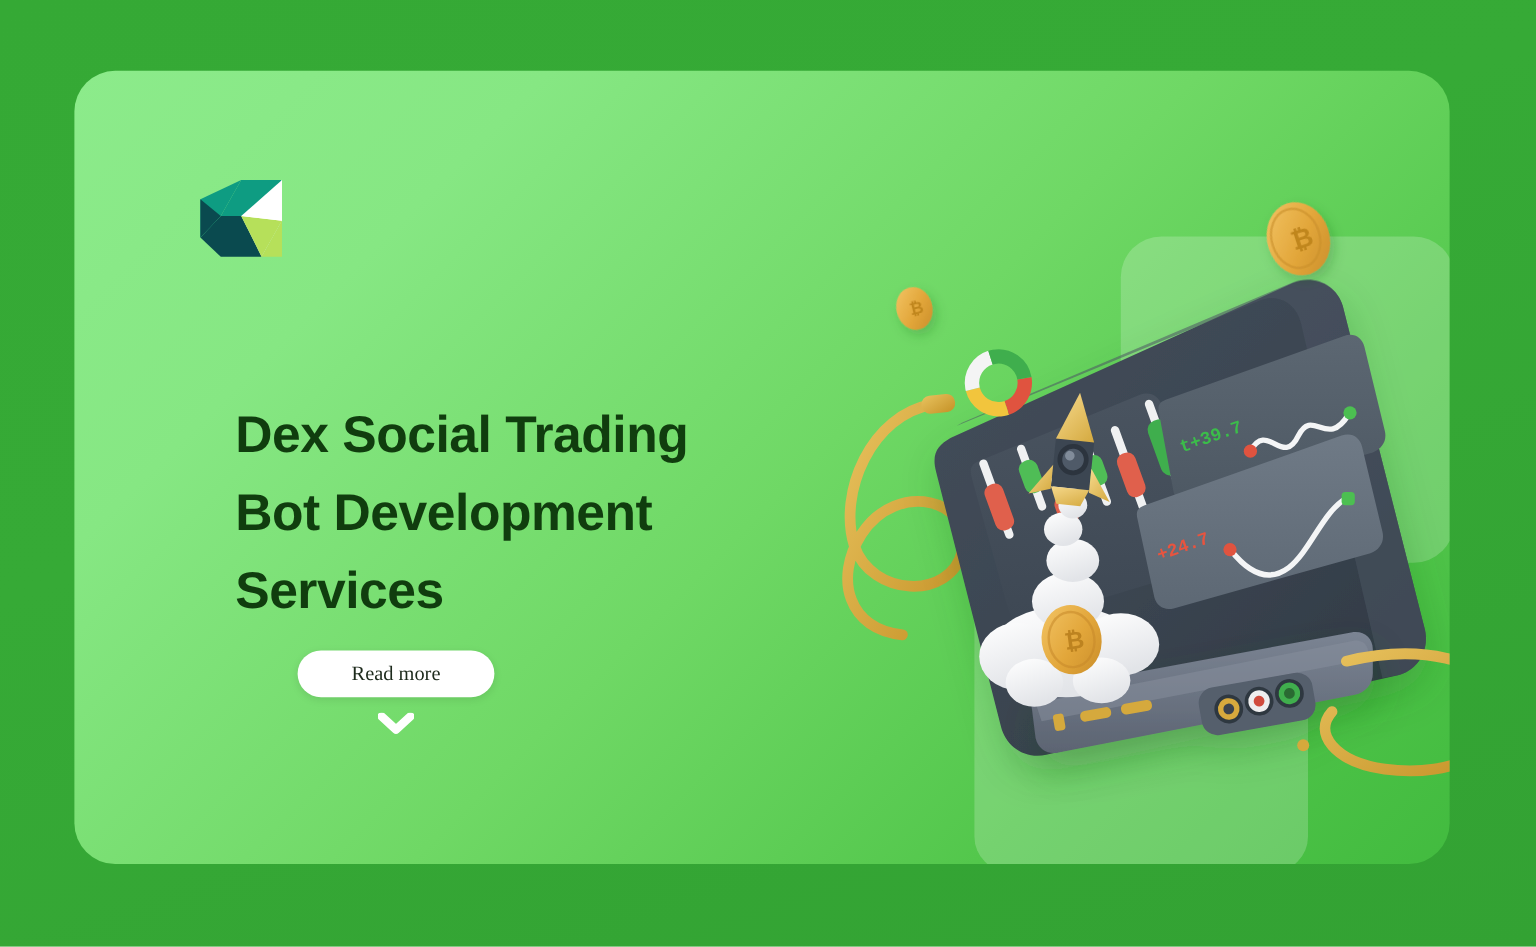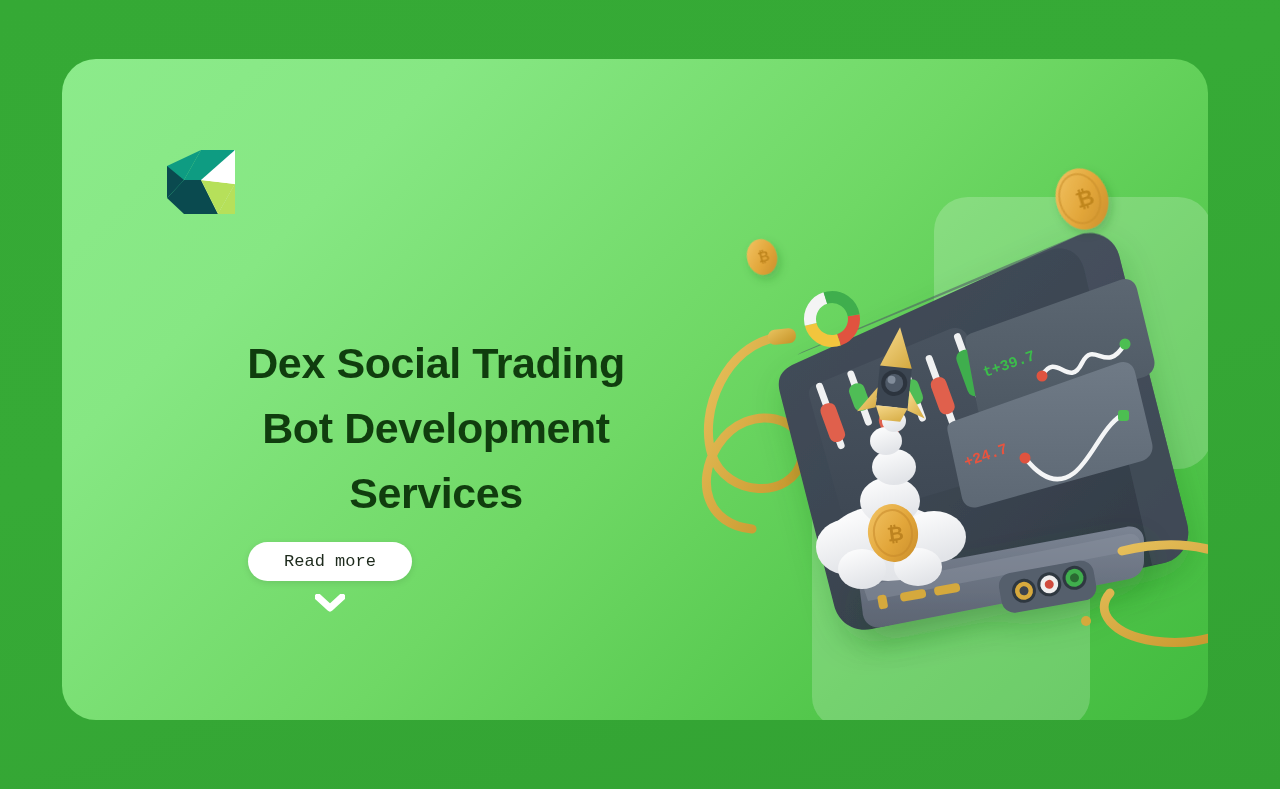--- a/index.html
+++ b/index.html
@@ -56,21 +56,20 @@
     width: 480px;
     z-index: 6;
   }
   .headline {
     font-size: 43px;
     line-height: 65px;
     font-weight: 700;
     letter-spacing: -0.4px;
     color: #103d0e;
     white-space: pre-line;
-    text-align: center;
   }
 
   .cta-wrap {
     position: absolute;
     left: 186px;
     top: 483px;
     z-index: 6;
     display: flex;
     flex-direction: column;
     align-items: center;
@@ -79,21 +78,21 @@
     display: inline-flex;
     align-items: center;
     justify-content: center;
     min-width: 164px;
     height: 39px;
     padding: 0 26px;
     border: none;
     border-radius: 20px;
     background: #ffffff;
     color: #1d2a1c;
-    font-family: Liberation Mono, monospace;
+    font-family: Liberation Serif, serif;
     font-size: 17px;
     font-weight: 400;
     cursor: pointer;
     box-shadow: 0 2px 7px rgba(0,0,0,0.10);
   }
   .chevron {
     margin-top: 13px;
     width: 30px;
     height: 18px;
   }

